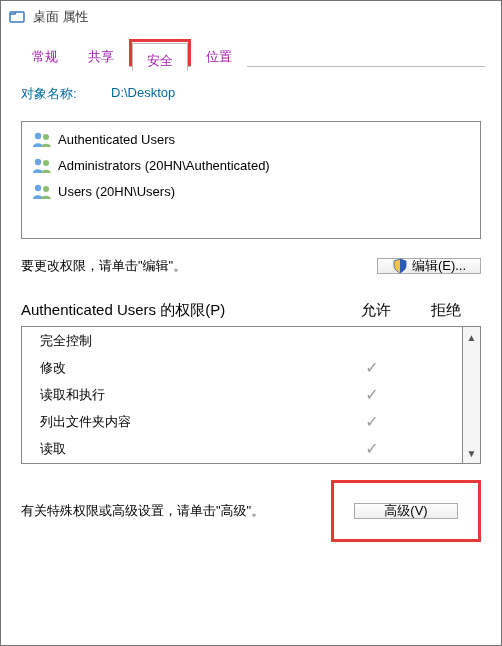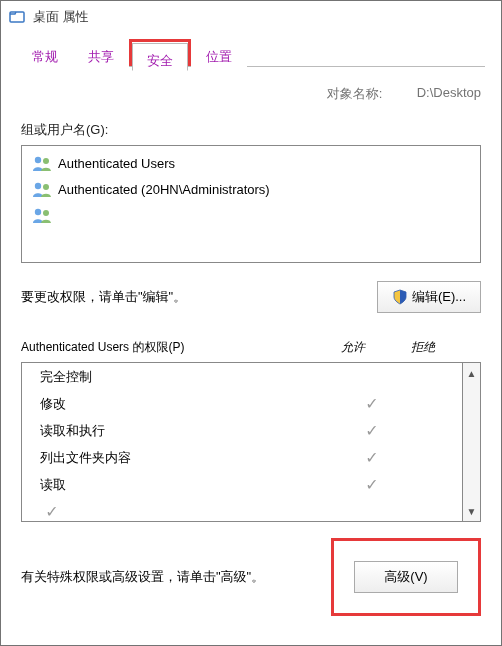--- a/index.html
+++ b/index.html
@@ -26,49 +26,49 @@
   }
   .tab.active {
     border: 1px solid #bbb; border-bottom: 1px solid #fff;
     background: #fff;
     align-items: flex-end;
   }
   .tab-highlight {
     border: 3px solid #e6393a;
   }
   .pane { padding: 18px 4px 4px 4px; }
-  .row { display: flex; font-size: 13px; color: #737373; margin-bottom: 18px; justify-content: flex-end; }
+  .row { display: flex; font-size: 13px; color: #0369a1; margin-bottom: 18px; }
   .lbl { width: 90px; }
   .section-label { font-size: 13px; color: #222; margin-bottom: 6px; }
   .userlist {
     border: 1px solid #888; background: #fff; height: 118px;
     overflow: hidden; padding: 4px 10px;
   }
   .user-row { display: flex; align-items: center; height: 26px; font-size: 13px; }
   .user-icon { width: 22px; height: 18px; margin-right: 4px; }
   .edit-row {
     display: flex; justify-content: space-between; align-items: center;
     margin: 18px 0 6px 0; font-size: 13px;
   }
   .btn {
-    height: 32px; min-width: 104px; padding: 0 12px;
+    height: 16px; min-width: 104px; padding: 0 12px;
     border: 1px solid #aaa; background: linear-gradient(#fff,#eee);
     font-size: 13px; display: inline-flex; align-items: center;
     justify-content: center; cursor: pointer;
   }
   .shield { width: 16px; height: 16px; margin-right: 4px; }
   .perm-header {
-    display: flex; font-size: 12px; margin-top: 26px; margin-bottom: 6px;
+    display: flex; font-size: 15px; margin-top: 26px; margin-bottom: 6px;
   }
   .perm-header .ph-label { flex: 1; }
-  .perm-header .ph-col { width: 70px; text-align: left; font-style: italic; }
+  .perm-header .ph-col { width: 70px; text-align: center; }
   .permlist-wrap { display: flex; }
   .permlist {
     flex: 1; border: 1px solid #888; background: #fff;
-    height: 160px; overflow: hidden; font-size: 13px;
+    height: 138px; overflow: hidden; font-size: 13px;
   }
   .perm-row { display: flex; height: 27px; align-items: center; }
   .perm-name { flex: 1; padding-left: 18px; }
   .perm-col { width: 60px; text-align: center; color: #999; font-size: 16px; }
   .scrollbar {
     width: 18px; border: 1px solid #888; border-left: none; background: #f5f5f5;
     display: flex; flex-direction: column; justify-content: space-between;
     align-items: center; font-size: 10px; color: #555;
   }
   .scroll-arrow { width: 100%; height: 20px; display: flex; align-items: center; justify-content: center; }
@@ -114,47 +114,47 @@
         </div>
       </div>
 
     <div class="pane">
 
       <div class="row">
         <span class="lbl">对象名称:</span>
         <span>D:\Desktop</span>
       </div>
 
-      <div class="section-label">组或用户名(G):</div>
       <div class="userlist" id="userlist">
           <div class="user-row">
             <span class="user-icon"><svg viewBox="0 0 22 18">
                 <circle cx="6" cy="6" r="3.2" fill="#6aa6e6"></circle>
                 <path d="M1 17 C1 12 11 12 11 17 Z" fill="#6aa6e6"></path>
                 <circle cx="14" cy="7" r="3" fill="#8abf72"></circle>
                 <path d="M9 17 C9 12.5 19 12.5 19 17 Z" fill="#8abf72"></path>
               </svg></span>
             <span>Authenticated Users</span>
           </div>
           <div class="user-row">
             <span class="user-icon"><svg viewBox="0 0 22 18">
                 <circle cx="6" cy="6" r="3.2" fill="#6aa6e6"></circle>
                 <path d="M1 17 C1 12 11 12 11 17 Z" fill="#6aa6e6"></path>
                 <circle cx="14" cy="7" r="3" fill="#8abf72"></circle>
                 <path d="M9 17 C9 12.5 19 12.5 19 17 Z" fill="#8abf72"></path>
               </svg></span>
-            <span>Authenticated (20HN\Administrators)</span>
+            <span>Administrators (20HN\Authenticated)</span>
           </div>
           <div class="user-row">
             <span class="user-icon"><svg viewBox="0 0 22 18">
                 <circle cx="6" cy="6" r="3.2" fill="#6aa6e6"></circle>
                 <path d="M1 17 C1 12 11 12 11 17 Z" fill="#6aa6e6"></path>
                 <circle cx="14" cy="7" r="3" fill="#8abf72"></circle>
                 <path d="M9 17 C9 12.5 19 12.5 19 17 Z" fill="#8abf72"></path>
               </svg></span>
+            <span>Users (20HN\Users)</span>
           </div>
         </div>
 
       <div class="edit-row">
         <span>要更改权限，请单击"编辑"。</span>
         <button class="btn">
           <span class="shield">
             <svg viewBox="0 0 16 16">
                 <path d="M8 1 L14 3 V8 C14 12 8 15 8 15 C8 15 2 12 2 8 V3 Z" fill="#f4c542" stroke="#2b5bb5" stroke-width="0.8"></path>
                 <path d="M8 1 L14 3 V8 C14 12 8 15 8 15 Z" fill="#2b5bb5"></path>

